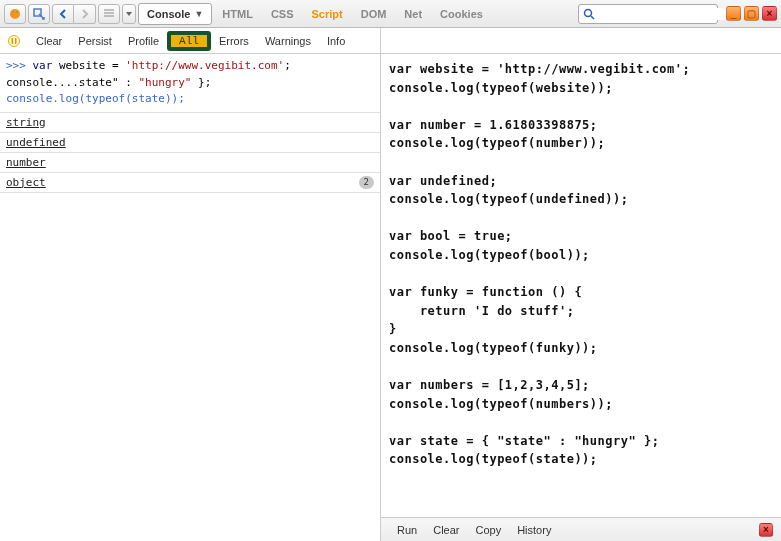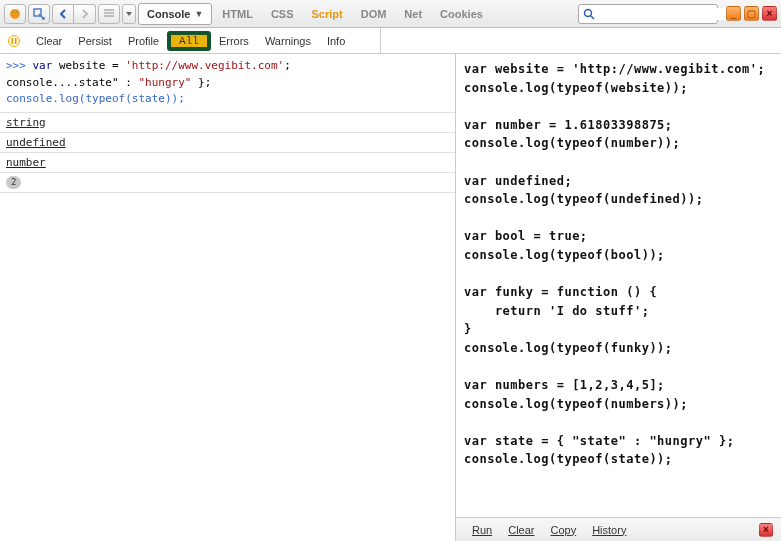--- a/index.html
+++ b/index.html
@@ -28,32 +28,32 @@
   .win-close { background: linear-gradient(#f97f7f,#d93030); }
   .win-btn span { color: #8a3b00; font-size: 10px; line-height: 1; }
   .win-close span { color: #6b0000; }
   .subbar { height: 26px; border-bottom: 1px solid #ccc; display: flex; align-items: stretch; }
   .subbar-left { width: 381px; border-right: 1px solid #ccc; display: flex; align-items: center; padding-left: 4px; overflow: hidden; }
   .subbar-left .sbtn { padding: 0 8px; height: 20px; display: flex; align-items: center; cursor: pointer; font-size: 11px; color: #333; border-radius: 3px; }
   .subbar-left .sbtn.selected { background: #eab308; border: 4px solid #14532d; font-family: Liberation Mono, monospace; }
   .subbar-right { flex: 1; }
   .halt-icon { width: 20px; height: 20px; display: flex; align-items: center; justify-content: center; margin-right: 4px; }
   .main { display: flex; height: calc(541px - 28px - 26px); }
-  .left-pane { width: 456px; border-right: 1px solid #ccc; display: flex; flex-direction: column; }
+  .left-pane { width: 381px; border-right: 1px solid #ccc; display: flex; flex-direction: column; }
   .console-input { padding: 4px 6px; font-family: Monaco, Consolas, monospace; font-size: 11px; border-bottom: 1px solid #e0e0e0; line-height: 1.5; }
   .prompt { color: #36c; }
   .kw { color: #00008b; }
   .str { color: #a31515; }
   .log-row { border-bottom: 1px solid #e0e0e0; padding: 3px 6px; font-family: Monaco, Consolas, monospace; font-size: 11px; color: #222; display: flex; }
   .log-row .val { flex: 1; text-decoration: underline; }
   .log-row .cnt { background: #c8c8c8; color: #333; font-size: 9px; border-radius: 8px; padding: 0 5px; line-height: 13px; height: 13px; }
   .right-pane { flex: 1; display: flex; flex-direction: column; }
   .code-area { flex: 1; padding: 6px 8px; font-family: Monaco, Consolas, monospace; font-size: 12px; line-height: 1.55; color: #111; letter-spacing: 0.5px; overflow: auto; white-space: pre; font-weight: bold; }
   .footer { height: 24px; border-top: 1px solid #ccc; display: flex; align-items: center; padding: 0 8px; background: linear-gradient(#f7f7f7,#ececec); }
-  .footer .fbtn { padding: 0 8px; cursor: pointer; font-size: 11px; color: #333; text-decoration: underline; }
+  .footer .fbtn { padding: 0 8px; cursor: pointer; font-size: 11px; color: #333; }
   .footer .spacer { flex: 1; }
   .footer .close-mini { width: 14px; height: 14px; background: linear-gradient(#f97f7f,#d93030); border-radius: 3px; border: 1px solid rgba(0,0,0,0.2); display: flex; align-items: center; justify-content: center; }
 </style>
 </head>
 <body>
 
 <div class="topbar">
   <div class="icon-btn">
     <svg width="14" height="14" viewBox="0 0 14 14">
         <circle cx="7" cy="7" r="5" fill="#f7941e"></circle>
@@ -155,20 +155,21 @@
     <div class="log-row">
         <span class="val">string</span>
       </div>
     <div class="log-row">
         <span class="val">undefined</span>
       </div>
     <div class="log-row">
         <span class="val">number</span>
       </div>
     <div class="log-row">
+        <span class="val">object</span>
         <span class="cnt">2</span>
       </div>
   </div>
   <div class="right-pane">
     <div class="code-area">var website = 'http://www.vegibit.com';
 console.log(typeof(website));
 
 var number = 1.61803398875;
 console.log(typeof(number));
 

